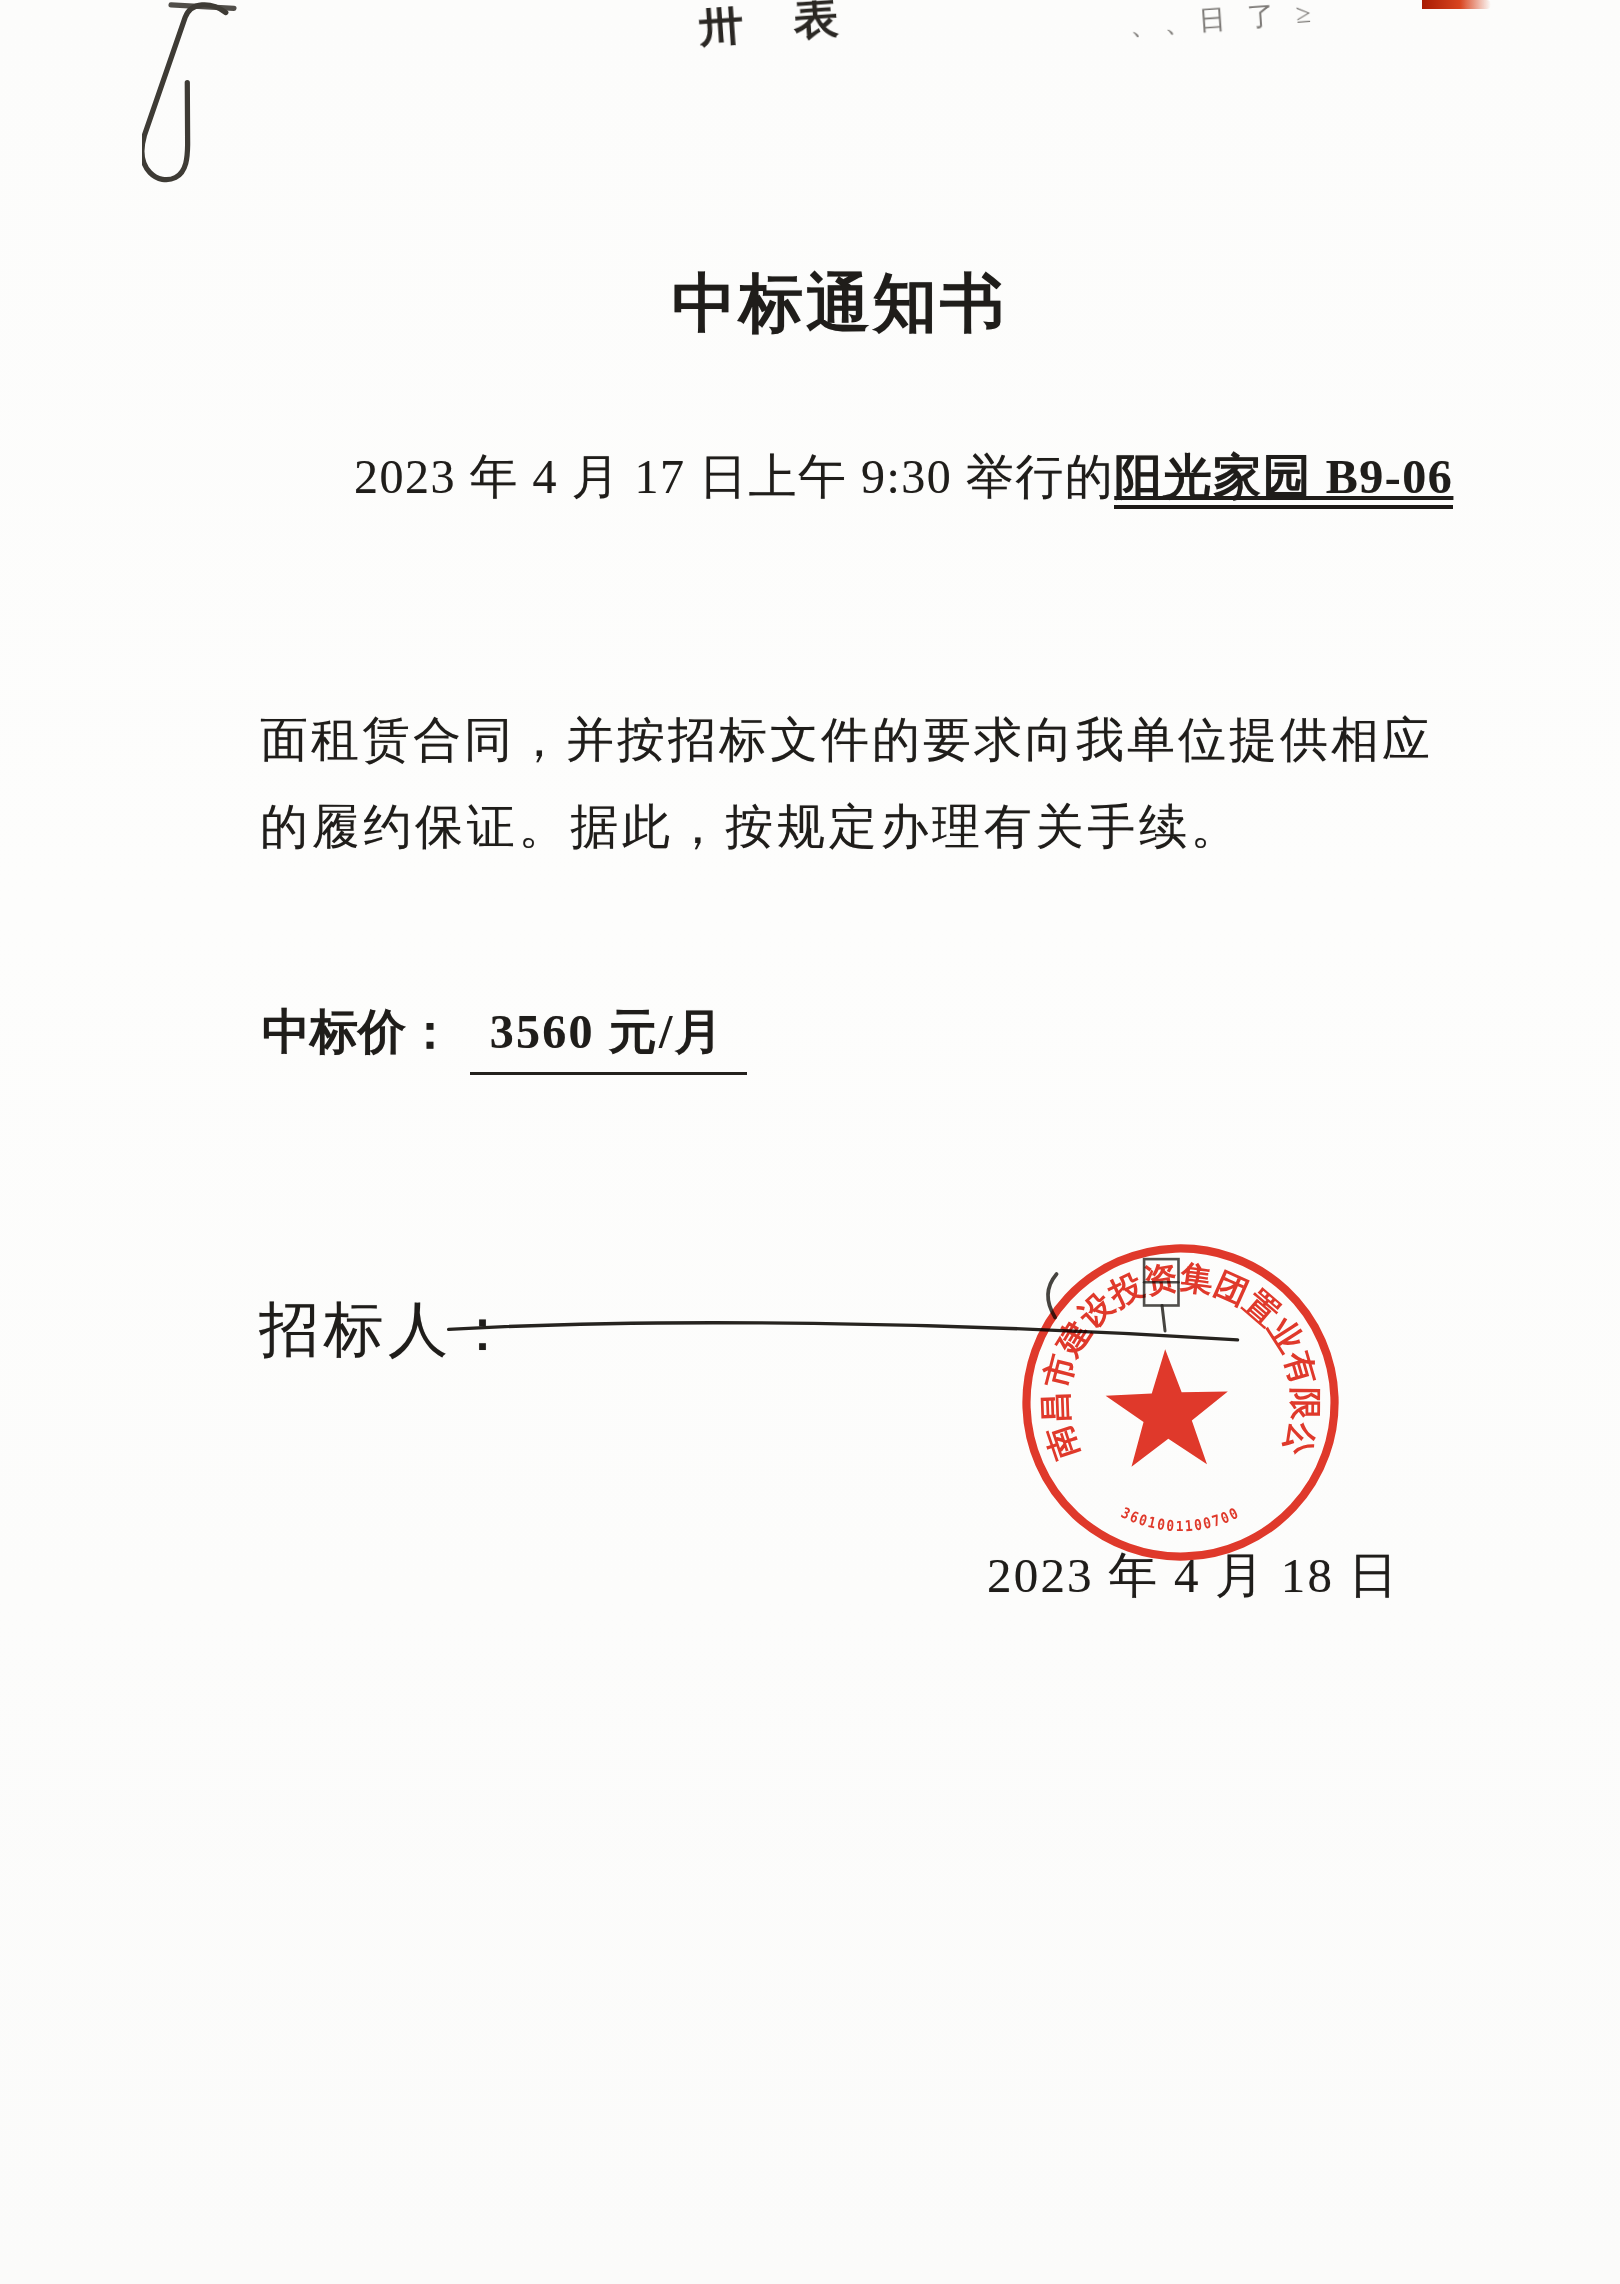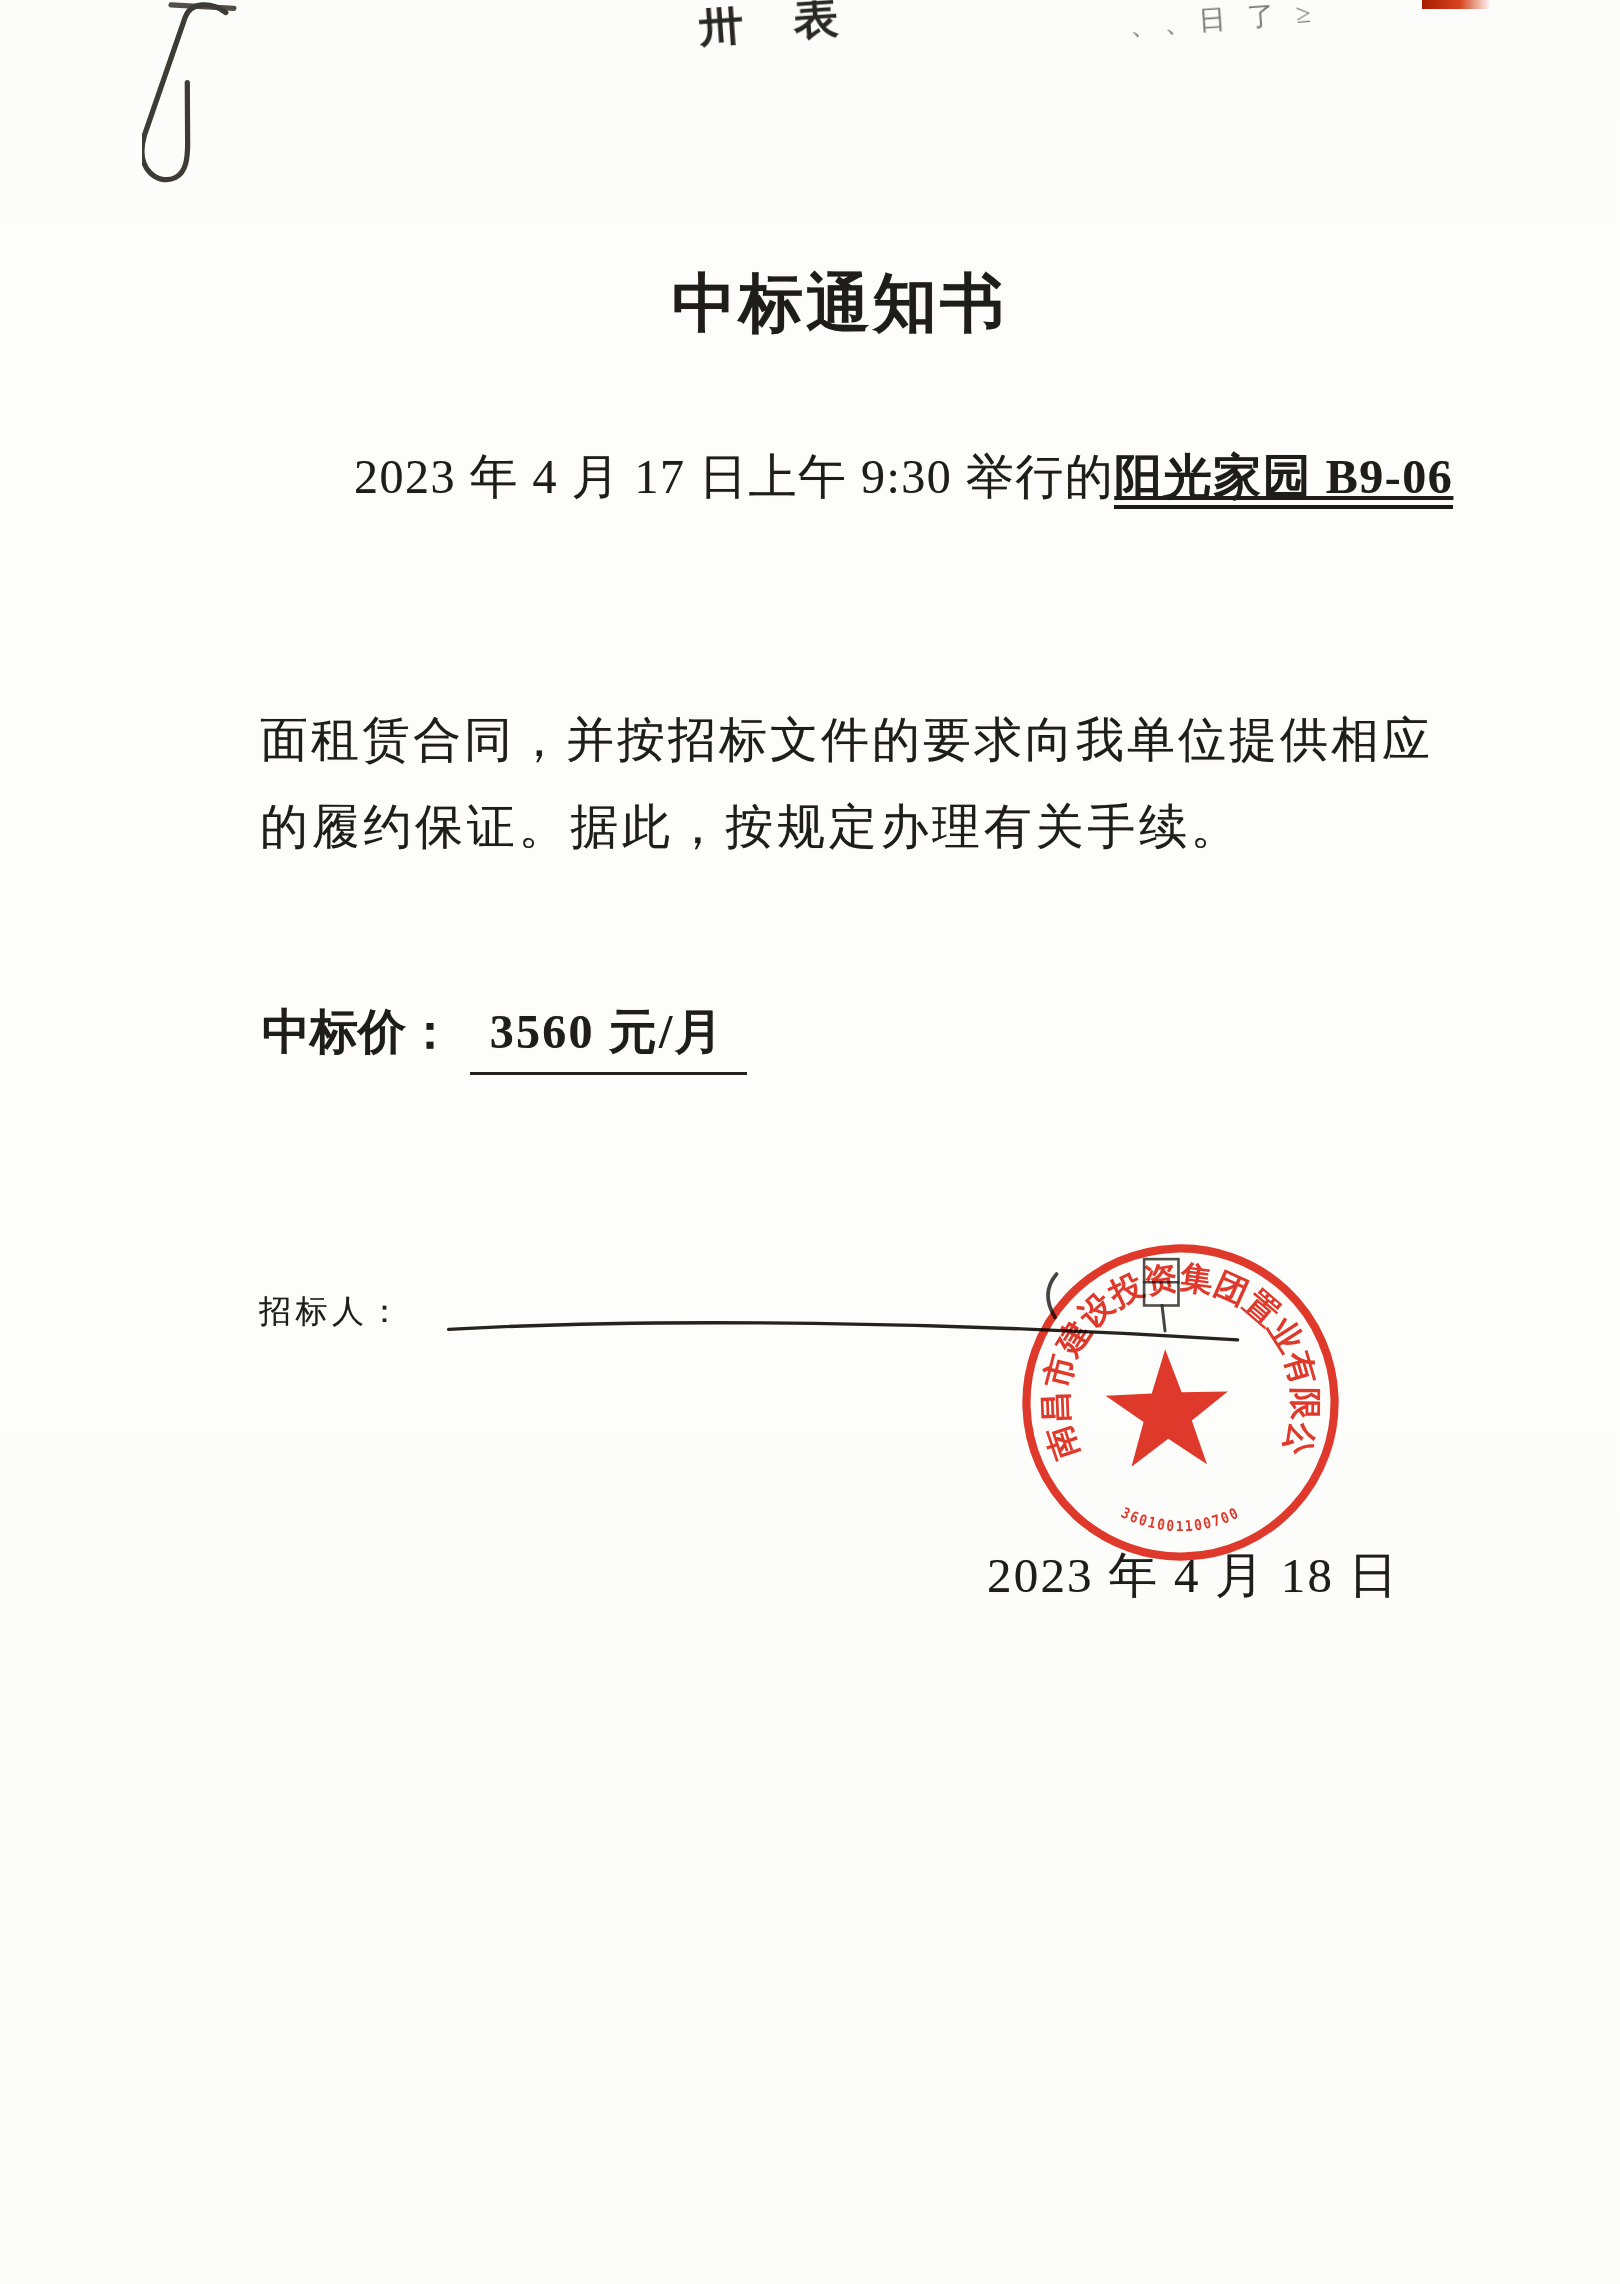--- a/index.html
+++ b/index.html
@@ -74,21 +74,21 @@
     position:absolute;left:262px;top:961px;font-size:48px;font-weight:bold;
     white-space:nowrap;
     margin-top:39px;
   }
   .price .val{
     display:inline-block;margin-left:16.4px;border-bottom:3.7px solid #24211d;
     padding:0 22.4px 7.5px 19.4px;letter-spacing:2.2px;
   }
 
   .bidder{
-    position:absolute;left:259px;top:1290px;font-size:32px;
+    position:absolute;left:259px;top:1290px;font-size:60px;
     letter-spacing:4.5px;white-space:nowrap;
   }
 
   .penmarks{position:absolute;left:415px;top:1247px;}
 
   .seal{
     position:absolute;left:1013px;top:1235px;
     transform:rotate(-2deg);
     mix-blend-mode:multiply;opacity:.93;
   }

